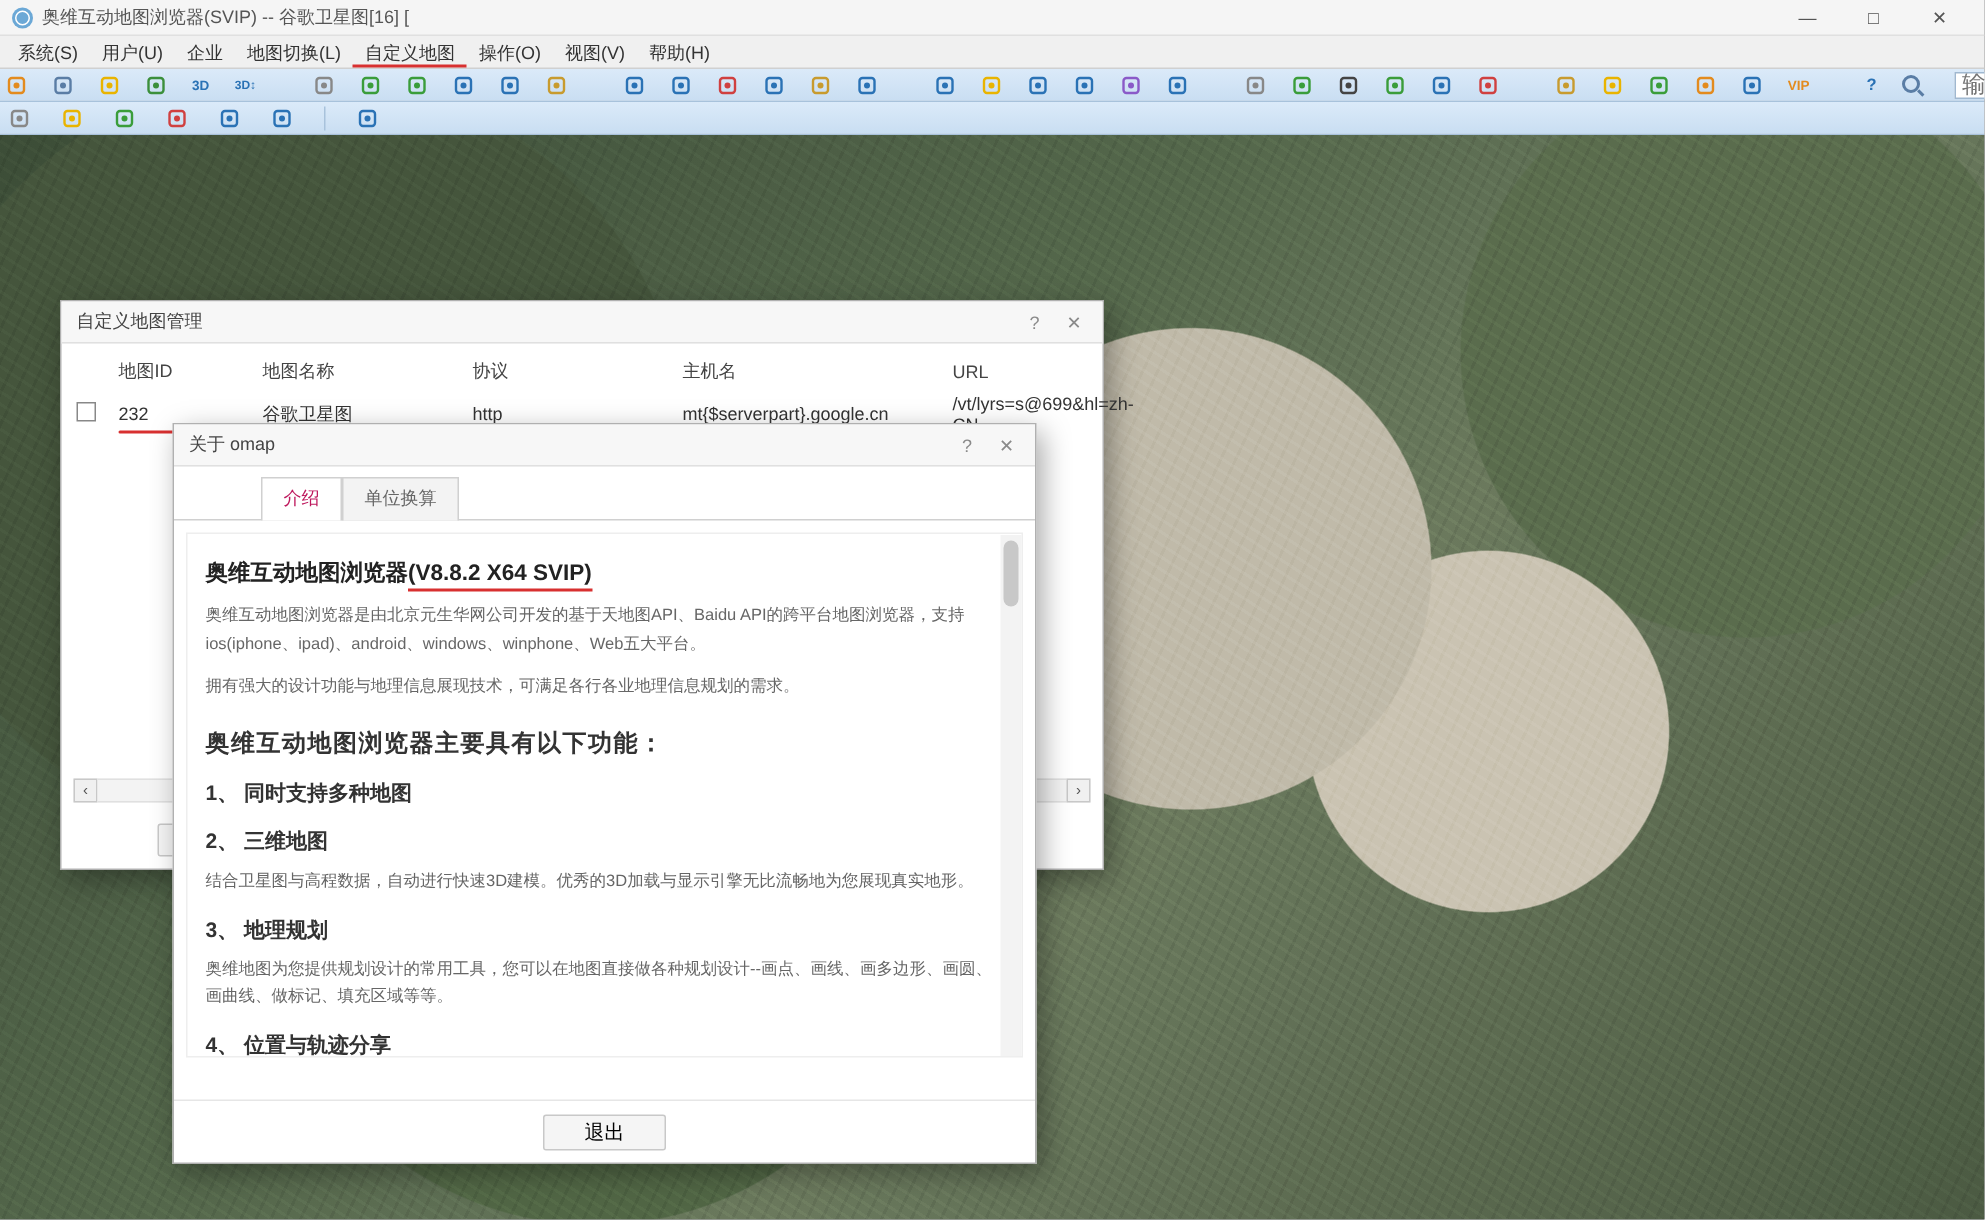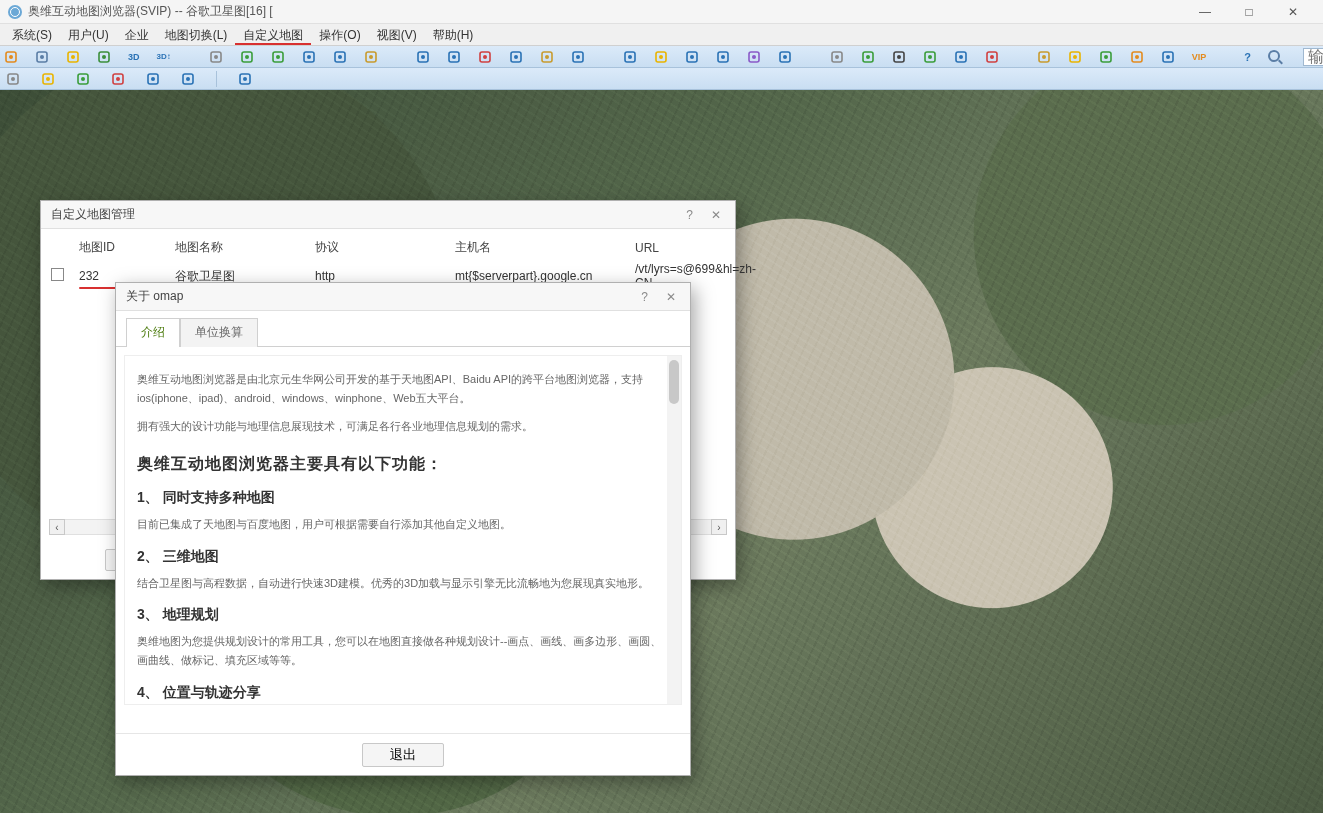--- a/index.html
+++ b/index.html
@@ -73,21 +73,21 @@
   .underline-red::after{ content:""; position:absolute; left:0; right:-20px; bottom:-6px; height:2px; background:#d83030; border-radius:1px;}
   .underline-red.long::after{ right:-60px; }
   .cm-scroll{ position:absolute; left:8px; right:8px; bottom:44px; height:16px; display:flex; align-items:center; }
   .cm-scroll .arrow{ width:16px; height:16px; background:#f0f0f0; border:1px solid #c8c8c8; display:flex; align-items:center; justify-content:center; cursor:pointer; color:#555; font-size:10px;}
   .cm-scroll .track{ flex:1; height:16px; background:#f3f3f3; border-top:1px solid #e0e0e0; border-bottom:1px solid #e0e0e0;}
   .cm-btn{ position:absolute; bottom:8px; left:64px; width:72px; height:22px; background:#f5f5f5; border:1px solid #c8c8c8; cursor:pointer; border-radius:2px; }
   
   #dlg-about{ left:115px; top:192px; width:576px; height:494px;}
   .tabstrip{ display:flex; padding: 6px 10px 0 10px; border-bottom:1px solid #d0d0d0; gap:0;}
   .tab{ padding:5px 14px 6px; border:1px solid #d0d0d0; border-bottom:none; background:#f3f3f3; color:#666; cursor:pointer; position:relative; top:1px;}
-  .tab.active{ background:#fff; color:#4d7c0f; }
+  .tab.active{ background:#fff; color:#be185d;margin-left:48px; }
   .about-body{ flex:1; overflow:auto; margin:8px; border:1px solid #eee; padding:10px 12px 18px; position:relative;}
   .about-body h3{ font-size:15px; font-weight:bold; color:#222; margin:6px 0 10px;}
   .vers{ color:#222;}
   .vers-red{ position:relative; display:inline-block;}
   .vers-red::after{content:""; position:absolute; left:0; right:0; bottom:-4px; height:2px; background:#d83030;}
   .about-body p{ font-size:11px; color:#666; line-height:1.7; margin:4px 0 10px;}
   .about-body h4{ font-size:16px; font-weight:bold; color:#333; margin:18px 0 12px; letter-spacing:1px;}
   .about-body h5{ font-size:14px; font-weight:bold; color:#333; margin:14px 0 8px;}
   .scroll-ind{ position:absolute; right:0; top:0; bottom:0; width:14px; background:#f3f3f3;}
   .scroll-thumb{ position:absolute; right:2px; top:4px; width:10px; height:44px; background:#c8c8c8; border-radius:5px;}
@@ -446,26 +446,28 @@
         </div>
       </div>
       <div class="tabstrip">
         <div class="tab active">介绍</div>
         <div class="tab">单位换算</div>
       </div>
       <div class="about-body">
         <div class="scroll-ind">
             <div class="scroll-thumb"></div>
           </div>
+        <h3>
+          <span class="vers">奥维互动地图浏览器</span><span class="vers-red">(V8.8.2 X64 SVIP)</span>
+        </h3>
         <p>奥维互动地图浏览器是由北京元生华网公司开发的基于天地图API、Baidu API的跨平台地图浏览器，支持ios(iphone、ipad)、android、windows、winphone、Web五大平台。</p>
         <p>拥有强大的设计功能与地理信息展现技术，可满足各行各业地理信息规划的需求。</p>
         <h4>奥维互动地图浏览器主要具有以下功能：</h4>
         <div id="features">
             <h5>1、  同时支持多种地图</h5>
-            <p>目前已集成了天地图与百度地图，用户可根据需要自行添加其他自定义地图。</p>
             <h5>2、  三维地图</h5>
             <p>结合卫星图与高程数据，自动进行快速3D建模。优秀的3D加载与显示引擎无比流畅地为您展现真实地形。</p>
             <h5>3、  地理规划</h5>
             <p>奥维地图为您提供规划设计的常用工具，您可以在地图直接做各种规划设计--画点、画线、画多边形、画圆、画曲线、做标记、填充区域等等。</p>
             <h5>4、  位置与轨迹分享</h5>
           </div>
       </div>
       <div class="about-footer">
         <button class="exit-btn">退出</button>
       </div>

